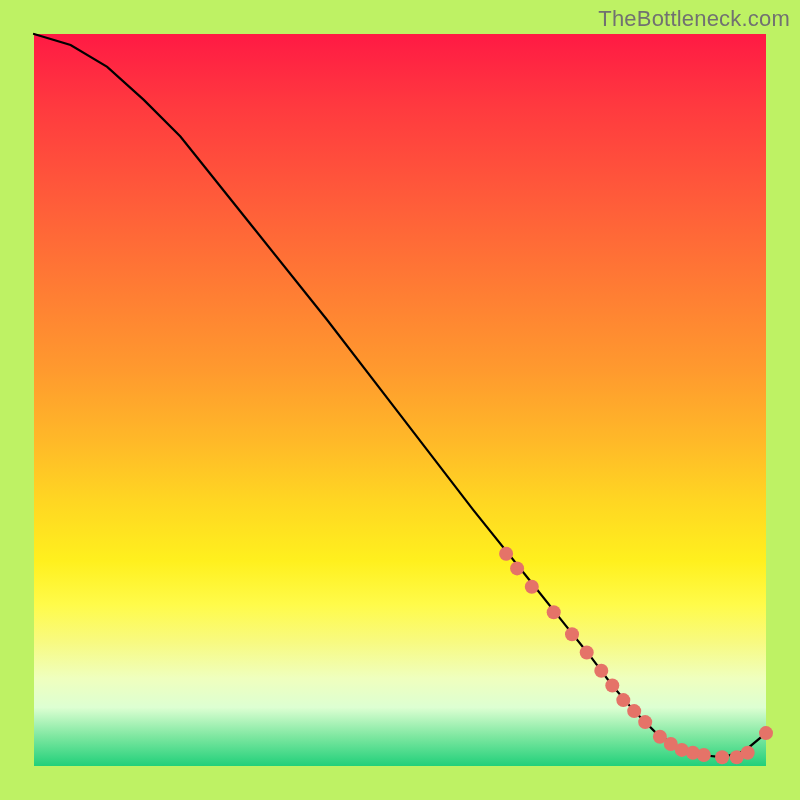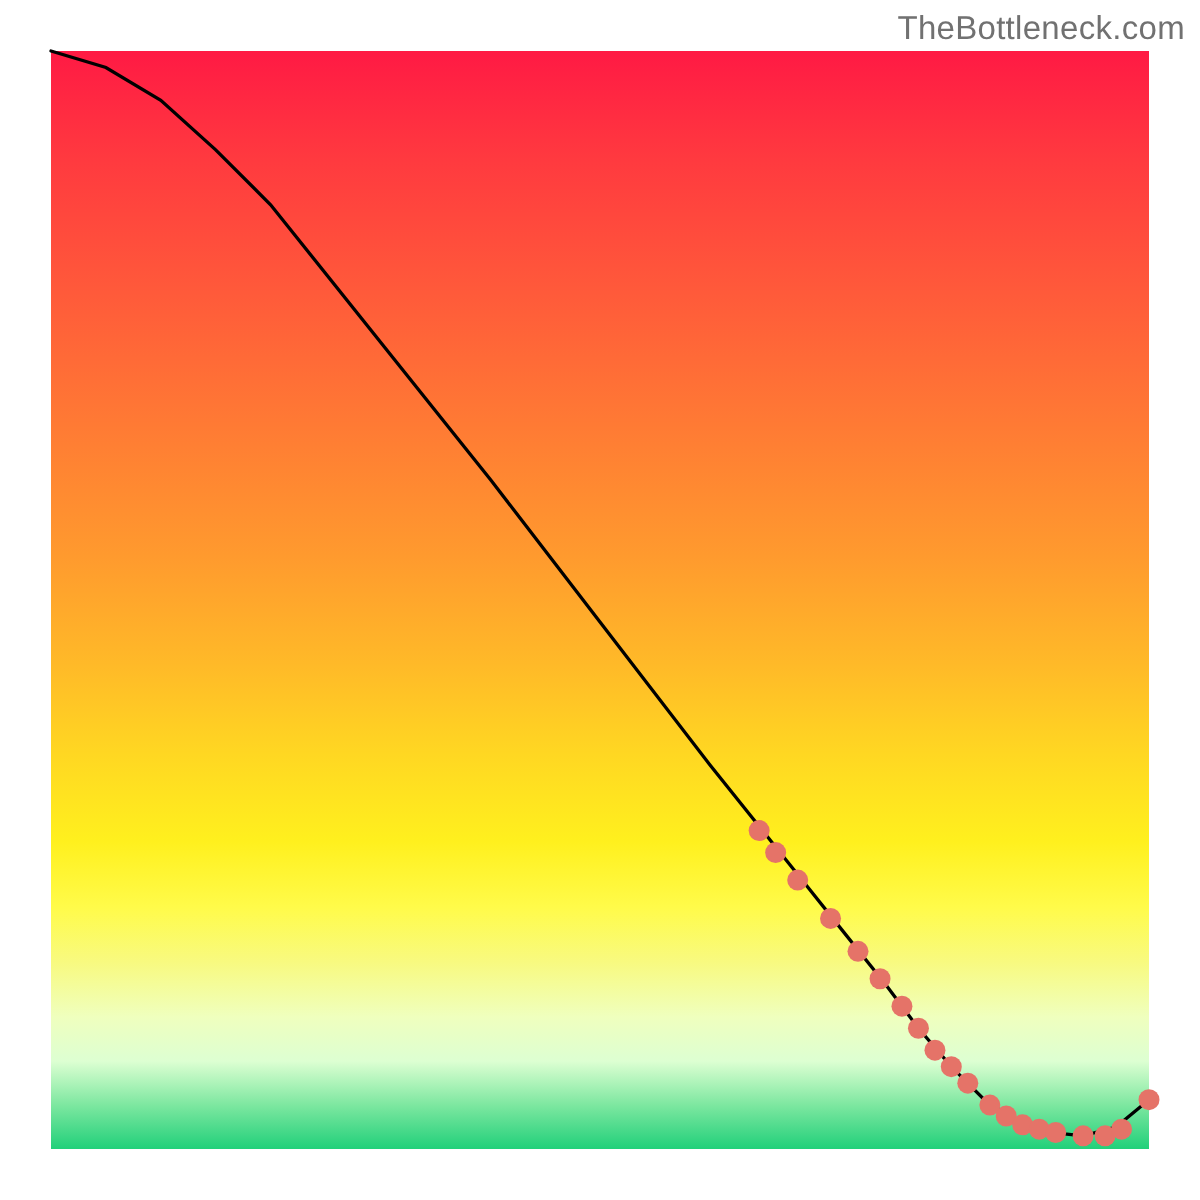--- a/index.html
+++ b/index.html
@@ -8,21 +8,21 @@
     width: 800px;
     height: 800px;
     background: #000;
     overflow: hidden;
     font-family: Arial, Helvetica, sans-serif;
   }
   .frame {
     position: relative;
     width: 800px;
     height: 800px;
-    background: #ffffff;
+    background: #bef264;
   }
   .plot {
     position: absolute;
     left: 34px;
     top: 34px;
     width: 732px;
     height: 732px;
     
     background: linear-gradient(
       to bottom,

